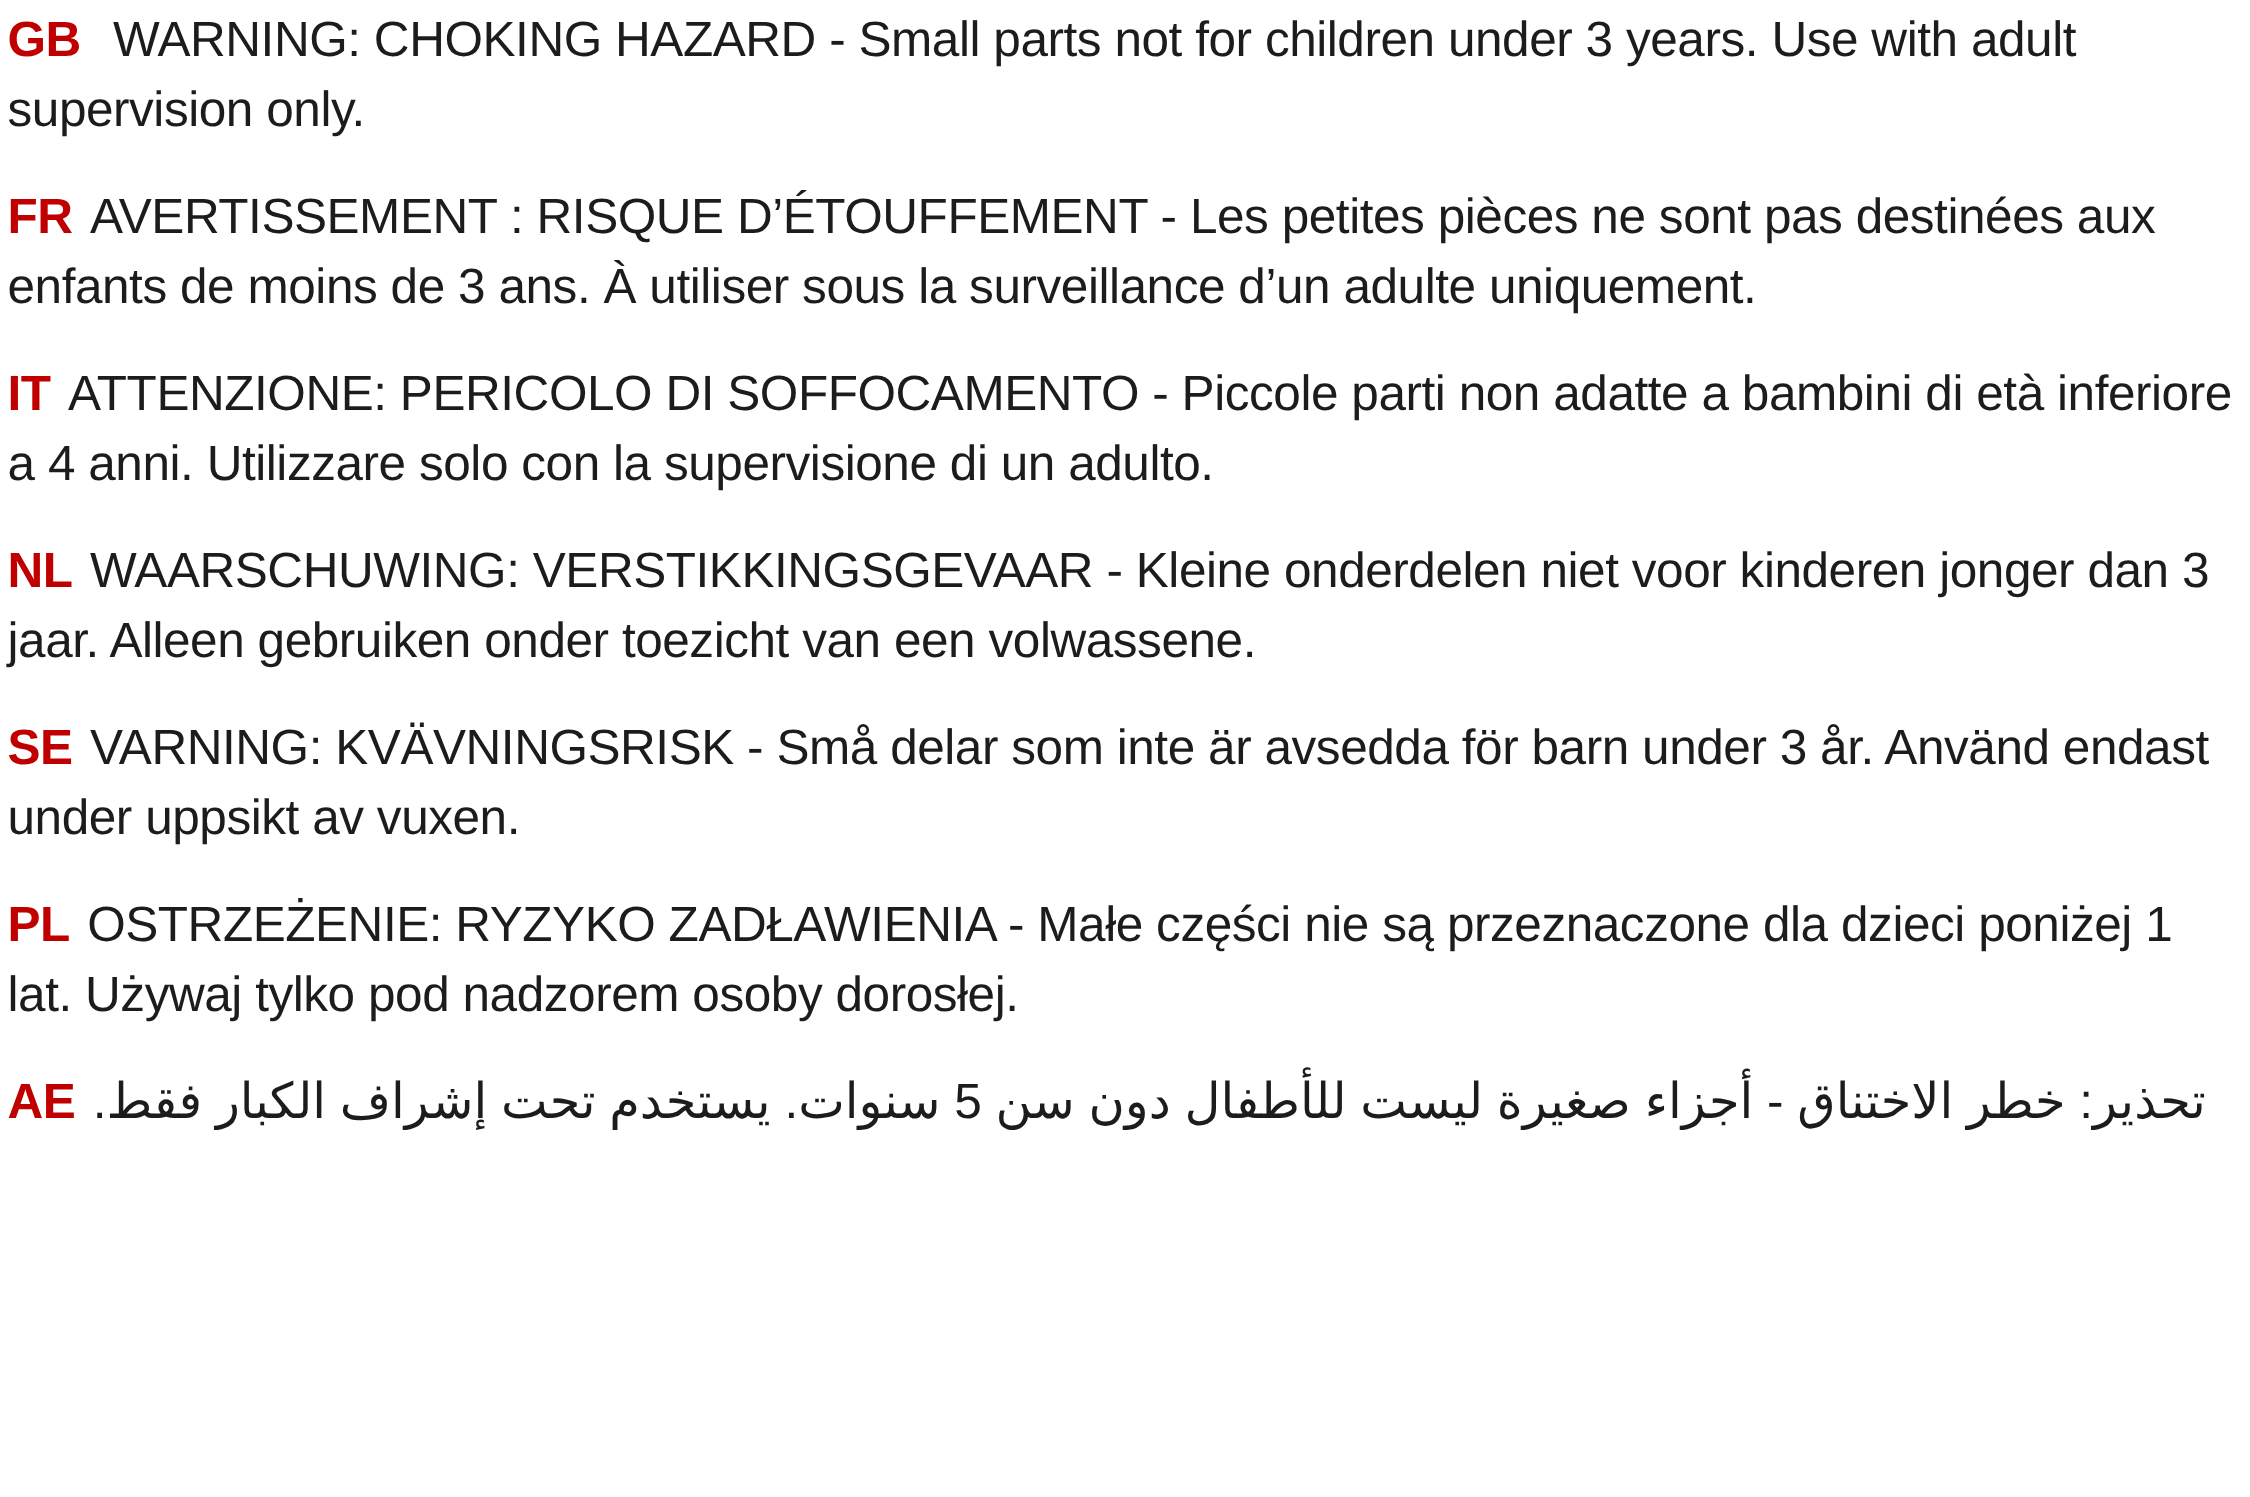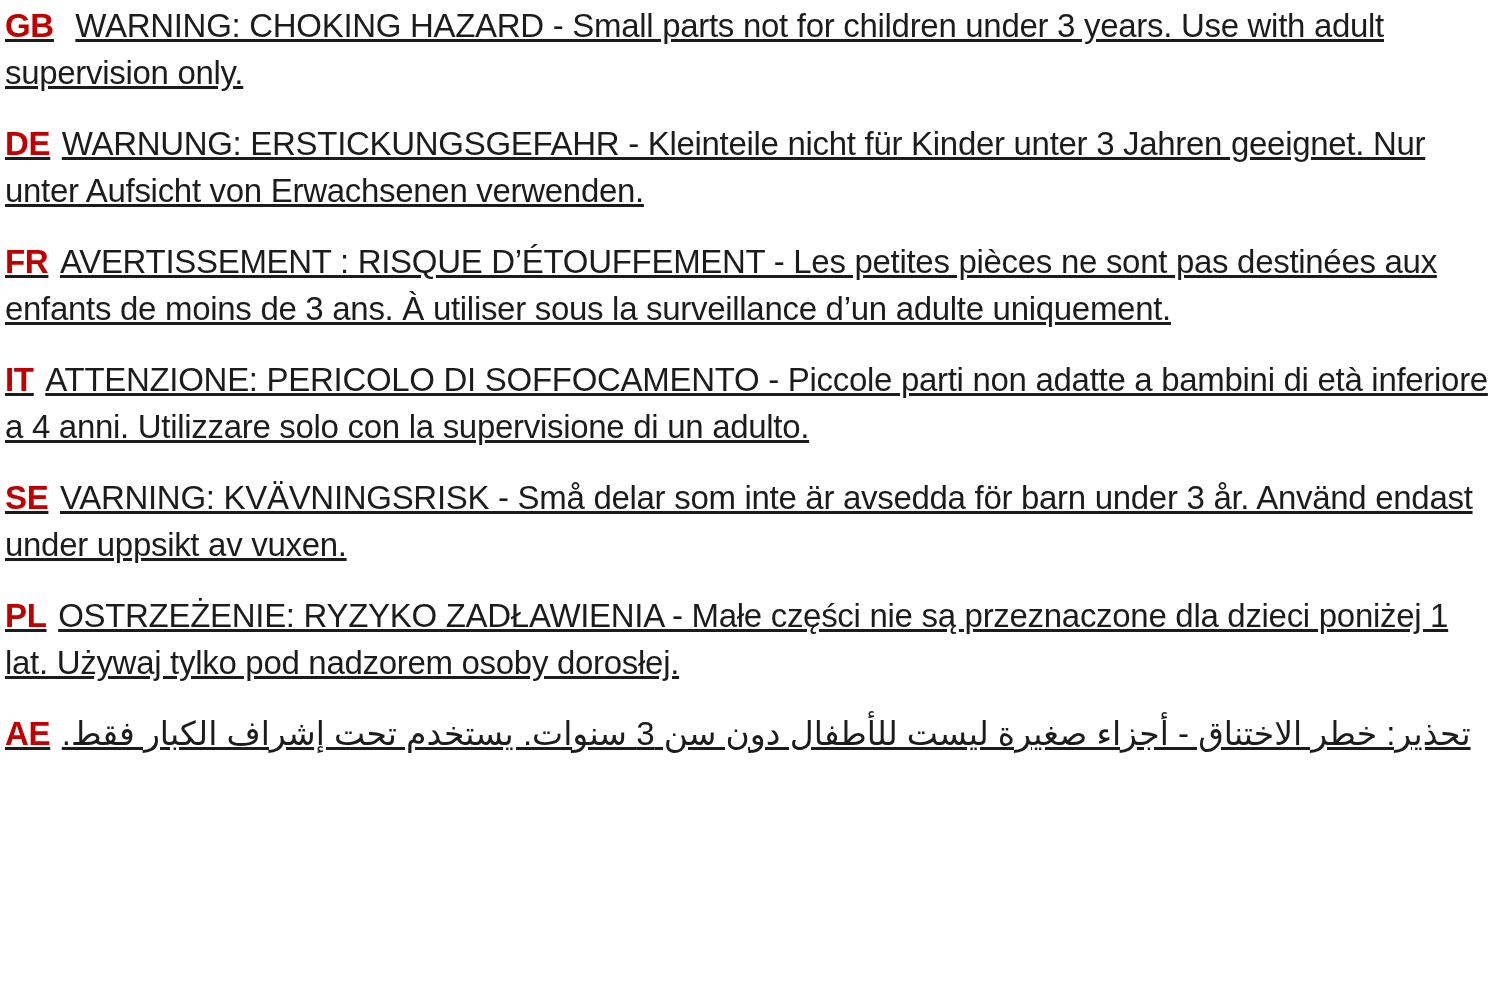--- a/index.html
+++ b/index.html
@@ -11,21 +11,20 @@
     width: 1500px;
     height: 998px;
     box-sizing: border-box;
     padding: 2px 6px 0 5px;
     font-family: "Liberation Sans", "DejaVu Sans", sans-serif;
     color: #1c1c1c;
     overflow: hidden;
   }
   .warn-label {
     width: 100%;
-    text-decoration: underline;
   }
   p.warn {
     margin: 0 0 24px 0;
     font-size: 33px;
     line-height: 47px;
     letter-spacing: -0.3px;
     color: #1c1c1c;
   }
   p.warn:last-child {
     margin-bottom: 0;
@@ -43,27 +42,27 @@
     direction: rtl;
   }
 </style>
 </head>
 <body>
 
 <div class="warn-label">
 
   <p class="warn"><span class="tag tag-gb">GB</span><span>WARNING: CHOKING HAZARD - Small parts not for children under 3 years. Use with adult supervision only.</span></p>
 
-  <p class="warn"><span class="tag">DE</span><span>WARNUNG: ERSTICKUNGSGEFAHR - Kleinteile nicht für Kinder unter 3 Jahren geeignet. Nur unter Aufsicht von Erwachsenen verwenden.</span></p>
 
   <p class="warn"><span class="tag">FR</span><span>AVERTISSEMENT : RISQUE D’ÉTOUFFEMENT - Les petites pièces ne sont pas destinées aux enfants de moins de 3 ans. À utiliser sous la surveillance d’un adulte uniquement.</span></p>
 
 
   <p class="warn"><span class="tag">IT</span><span>ATTENZIONE: PERICOLO DI SOFFOCAMENTO - Piccole parti non adatte a bambini di età inferiore a 4 anni. Utilizzare solo con la supervisione di un adulto.</span></p>
 
+  <p class="warn"><span class="tag">NL</span><span>WAARSCHUWING: VERSTIKKINGSGEVAAR - Kleine onderdelen niet voor kinderen jonger dan 3 jaar. Alleen gebruiken onder toezicht van een volwassene.</span></p>
 
   <p class="warn"><span class="tag">SE</span><span>VARNING: KVÄVNINGSRISK - Små delar som inte är avsedda för barn under 3 år. Använd endast under uppsikt av vuxen.</span></p>
 
   <p class="warn"><span class="tag">PL</span><span>OSTRZEŻENIE: RYZYKO ZADŁAWIENIA - Małe części nie są przeznaczone dla dzieci poniżej 1 lat. Używaj tylko pod nadzorem osoby dorosłej.</span></p>
 
-  <p class="warn"><span class="tag">AE</span><span class="rtl-text" dir="rtl" lang="ar">تحذير: خطر الاختناق - أجزاء صغيرة ليست للأطفال دون سن 3 سنوات. يستخدم تحت إشراف الكبار فقط.</span></p>
+  <p class="warn"><span class="tag">AE</span><span class="rtl-text" dir="rtl" lang="ar">تحذير: خطر الاختناق - أجزاء صغيرة ليست للأطفال دون سن 5 سنوات. يستخدم تحت إشراف الكبار فقط.</span></p>
 
 </div>
 
 </body></html>

